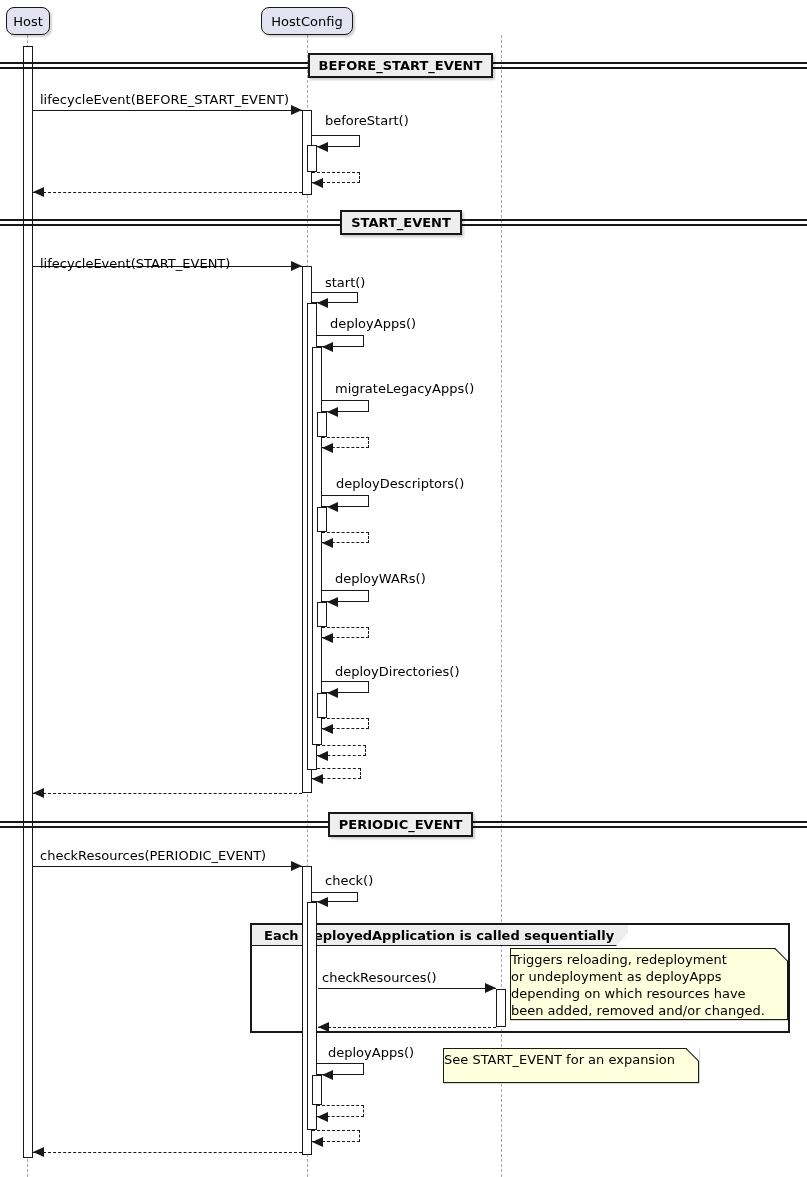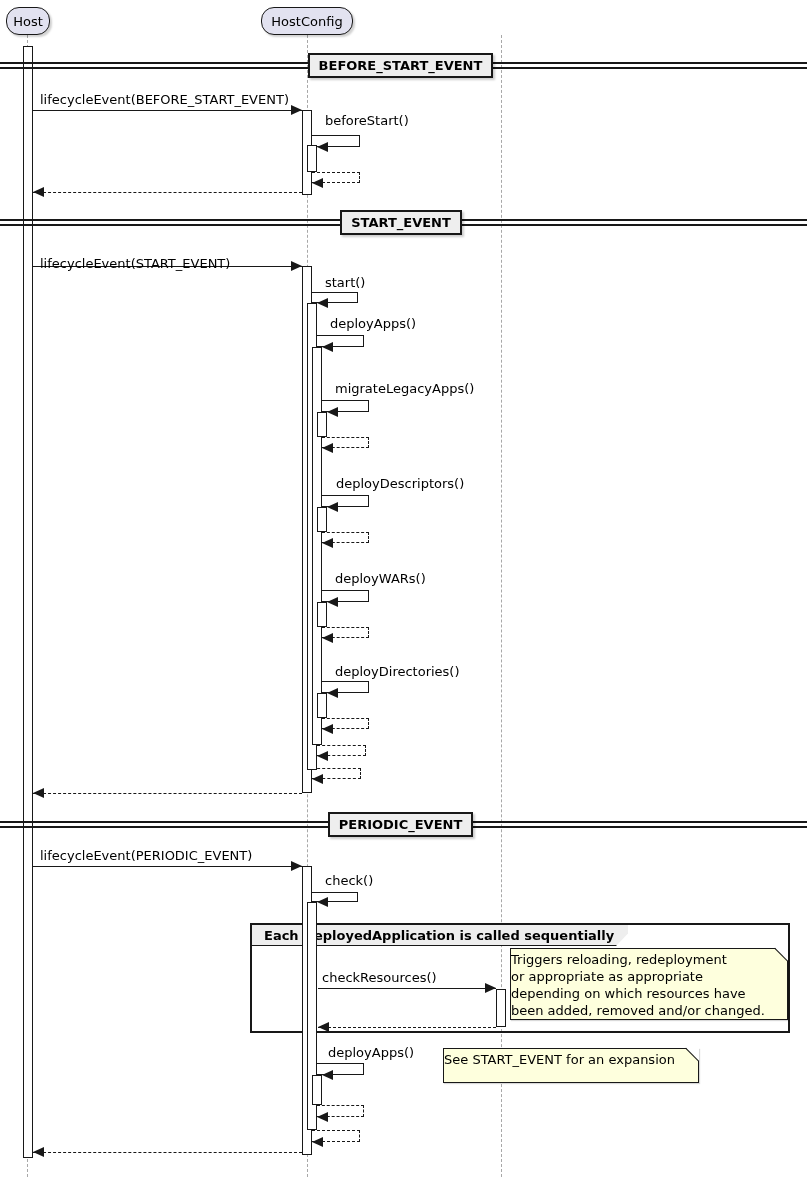--- a/index.html
+++ b/index.html
@@ -2,21 +2,21 @@
 <html><head>
 <meta charset="utf-8">
 <style>
   *{margin:0;padding:0;box-sizing:border-box}
   html,body{background:#ffffff}
   body{font-family:"DejaVu Sans","Liberation Sans",sans-serif;color:#000}
   #diagram{position:relative;width:807px;height:1177px;background:#fff;overflow:hidden}
   #diagram div{position:absolute}
   .lifeline{width:0;border-left:1px dashed #A8A8A8;z-index:5}
   .activation{background:#FFFFFF;border:1px solid #181818;z-index:30}
-  .pbox{background:#E2E2F0;border:1.5px solid #181818;border-radius:13px;
+  .pbox{background:#E2E2F0;border:1.5px solid #181818;border-radius:8px;
         display:flex;align-items:center;justify-content:center;font-size:13px;
         z-index:40;box-shadow:2px 2px 2px rgba(0,0,0,.18);white-space:nowrap}
   .hline{height:0;border-top:1px solid #181818;z-index:20}
   .dashedl{border-top-style:dashed}
   .loop{border:1px solid #181818;border-left:none;z-index:20}
   .dashedb{border-style:dashed;border-left:none}
   .head{width:0;height:0;border-top:5px solid transparent;border-bottom:5px solid transparent;z-index:35}
   .msg-label{font-size:13px;white-space:nowrap;z-index:25}
   .divline{left:0;width:807px;height:7px;border-top:2px solid #181818;border-bottom:2px solid #181818;z-index:38}
   .divbox{background:#EEEEEE;border:2px solid #181818;display:flex;align-items:center;justify-content:center;
@@ -47,21 +47,21 @@
     <div class="msg-label" style="left: 40px; top: 92px;">lifecycleEvent(BEFORE_START_EVENT)</div>
     <div class="hline dashedl" style="left: 33px; top: 192px; width: 269px;"></div>
     <div class="head" style="top: 187px; left: 33px; border-right: 11px solid rgb(24, 24, 24);"></div>
     <div class="hline" style="left: 33px; top: 266px; width: 269px;"></div>
     <div class="head" style="top: 261px; left: 291px; border-left: 11px solid rgb(24, 24, 24);"></div>
     <div class="msg-label" style="left: 40px; top: 248px; margin-top: 8px;">lifecycleEvent(START_EVENT)</div>
     <div class="hline dashedl" style="left: 33px; top: 793px; width: 269px;"></div>
     <div class="head" style="top: 788px; left: 33px; border-right: 11px solid rgb(24, 24, 24);"></div>
     <div class="hline" style="left: 33px; top: 866px; width: 269px;"></div>
     <div class="head" style="top: 861px; left: 291px; border-left: 11px solid rgb(24, 24, 24);"></div>
-    <div class="msg-label" style="left: 40px; top: 848px;">lifecycleEvent(PERIODIC_EVENT)</div>
+    <div class="msg-label" style="left: 40px; top: 848px;">checkResources(PERIODIC_EVENT)</div>
     <div class="hline" style="left: 318px; top: 988px; width: 178px;"></div>
     <div class="head" style="top: 983px; left: 485px; border-left: 11px solid rgb(24, 24, 24);"></div>
     <div class="msg-label" style="left: 322px; top: 970px;">checkResources()</div>
     <div class="hline dashedl" style="left: 318px; top: 1027px; width: 178px;"></div>
     <div class="head" style="top: 1022px; left: 318px; border-right: 11px solid rgb(24, 24, 24);"></div>
     <div class="hline dashedl" style="left: 33px; top: 1152px; width: 269px;"></div>
     <div class="head" style="top: 1147px; left: 33px; border-right: 11px solid rgb(24, 24, 24);"></div>
     <div class="loop" style="left: 312px; top: 135px; width: 48px; height: 12px;"></div>
     <div class="head" style="top: 142px; left: 317px; border-right: 11px solid rgb(24, 24, 24);"></div>
     <div class="msg-label" style="left: 325px; top: 113px;">beforeStart()</div>
@@ -124,21 +124,21 @@
     <div class="divline" style="top: 62px;"></div>
     <div class="divbox" style="left: 308px; top: 53px; width: 185px; height: 25px;">BEFORE_START_EVENT</div>
     <div class="divline" style="top: 219px;"></div>
     <div class="divbox" style="left: 340px; top: 210px; width: 122px; height: 25px;">START_EVENT</div>
     <div class="divline" style="top: 821px;"></div>
     <div class="divbox" style="left: 328px; top: 812px; width: 145px; height: 25px;">PERIODIC_EVENT</div>
     <div class="pbox" style="left: 6px; top: 7px; width: 44px; height: 28px;">Host</div>
     <div class="pbox" style="left: 261px; top: 7px; width: 92px; height: 28px;">HostConfig</div>
     <div class="note" style="left: 510px; top: 948px; width: 278px; height: 72px;">
       <div class="note-line">Triggers reloading, redeployment</div>
-      <div class="note-line">or appropriate as appropriate</div>
+      <div class="note-line">or undeployment as deployApps</div>
       <div class="note-line">depending on which resources have</div>
       <div class="note-line">been added, removed and/or changed.</div>
       <div class="fold-w"></div>
       <div class="fold-l"></div>
     </div>
     <div class="note" style="left: 443px; top: 1048px; width: 256px; height: 35px;">
       <div class="note-line">See START_EVENT for an expansion</div>
       <div class="fold-w"></div>
       <div class="fold-l"></div>
     </div>

